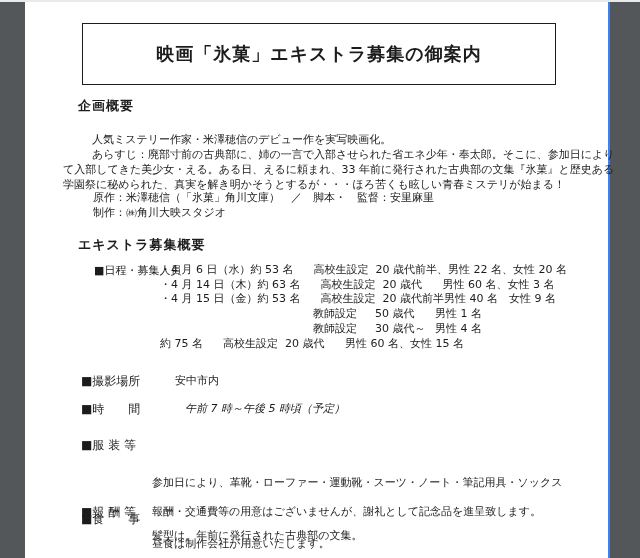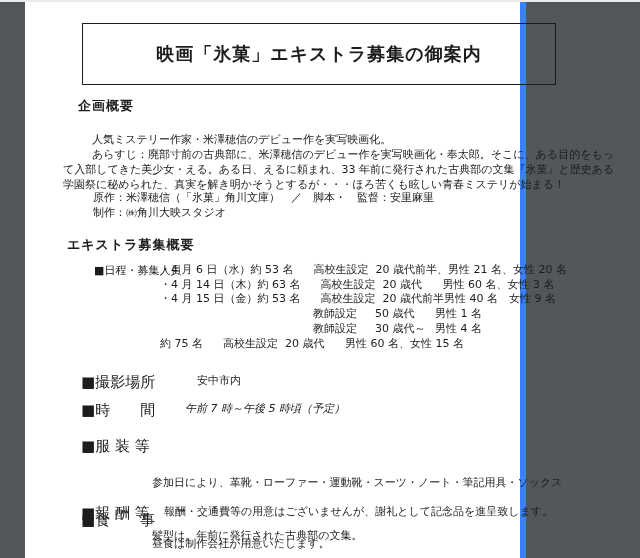--- a/index.html
+++ b/index.html
@@ -8,23 +8,23 @@
     background: #53575a;
     font-family: "DejaVu Sans", sans-serif;
     color: #1c1c1c;
     position: relative;
   }
   .top-strip {
     position: absolute; left: 0; top: 0; width: 640px; height: 2px;
     background: #eaeaeb; z-index: 5;
   }
   .page {
-    position: absolute; left: 25px; top: 2px; width: 501px; height: 556px;
+    position: absolute; left: 25px; top: 2px; width: 585px; height: 556px;
     background: #ffffff;
-    border-right: 6px solid #3b82f6;
+    border-right: 2px solid #3b82f6;
   }
   .abs { position: absolute; white-space: pre; }
   .title-box {
     position: absolute; left: 57px; top: 21px; width: 474px; height: 62px;
     border: 1px solid #1c1c1c;
     display: flex; align-items: center; justify-content: center;
   }
   .title-text { font-size: 18px; font-weight: bold; letter-spacing: 1px; white-space: pre; }
   .h-section { font-size: 13px; font-weight: bold; letter-spacing: 1px; font-family: Liberation Serif, serif; }
   .body-text { font-size: 11px; line-height: 15px; }
@@ -34,60 +34,60 @@
   .credits { position: absolute; left: 68px; top: 188px; }
   .credits .line { white-space: pre; line-height: 15px; }
   .sched-label { position: absolute; left: 69px; top: 261px; font-size: 11px; white-space: pre; }
   .sched-rows { position: absolute; left: 135px; top: 261px; font-size: 11px; }
   .sched-row { display: flex; flex-wrap: nowrap; line-height: 14.7px; white-space: pre; align-items: center; }
   .sched-row span { flex: none; display: block; white-space: pre; }
   .c1 { min-width: 90px; }
   .c2 { min-width: 63px; }
   .c3 { min-width: 62px; }
   .c4 { min-width: 60px; }
-  .field-label { font-size: 15px; white-space: pre; }
+  .field-label { font-size: 12px; white-space: pre; }
   .field-value { font-size: 11px; white-space: pre; }
   .clothing-lines .line { white-space: pre; font-size: 11px; line-height: 15.3px; }
 </style>
 </head>
 <body>
 
 <div class="top-strip"></div>
 
 <div class="page">
 
   <div class="title-box">
     <div class="title-text">映画「氷菓」エキストラ募集の御案内</div>
   </div>
 
   <div class="abs h-section" style="left:53px; top:95px;">企画概要</div>
 
   <div class="para body-text">
     <div class="line indent">人気ミステリー作家・米澤穂信のデビュー作を実写映画化。</div>
-    <div class="line indent">あらすじ：廃部寸前の古典部に、米澤穂信のデビュー作を実写映画化・奉太郎。そこに、ある目的をもっ</div>
+    <div class="line indent">あらすじ：廃部寸前の古典部に、姉の一言で入部させられた省エネ少年・奉太郎。そこに、参加日により</div>
     <div class="line">て入部してきた美少女・える。ある日、えるに頼まれ、33 年前に発行された古典部の文集『氷菓』と歴史ある</div>
     <div class="line">学園祭に秘められた、真実を解き明かそうとするが・・・ほろ苦くも眩しい青春ミステリが始まる！</div>
   </div>
 
   <div class="credits body-text">
     <div class="line">原作：米澤穂信（「氷菓」角川文庫）　／　脚本・　監督：安里麻里</div>
     <div class="line">制作：㈱角川大映スタジオ</div>
   </div>
 
-  <div class="abs h-section" style="left:42px; top:234px;text-align:right;">エキストラ募集概要</div>
+  <div class="abs h-section" style="left:53px; top:234px;text-align:right;">エキストラ募集概要</div>
 
   <div class="sched-label">■日程・募集人員</div>
 
   <div class="sched-rows">
     <div class="sched-row">
       <span class="c1">・4 月 6 日（水）</span>
       <span class="c2">約 53 名</span>
       <span class="c3">高校生設定</span>
       <span class="c4">20 歳代前半、</span>
-      <span class="c5">男性 21 名、女性 20 名</span>
+      <span class="c5">男性 22 名、女性 20 名</span>
     </div>
     <div class="sched-row">
       <span class="c1">・4 月 14 日（木）</span>
       <span class="c2">約 63 名</span>
       <span class="c3">高校生設定</span>
       <span class="c4">20 歳代</span>
       <span class="c5">男性 60 名、女性 3 名</span>
     </div>
     <div class="sched-row">
       <span class="c1">・4 月 15 日（金）</span>
@@ -112,32 +112,32 @@
     </div>
     <div class="sched-row">
       <span class="c2">約 75 名</span>
       <span class="c3">高校生設定</span>
       <span class="c4">20 歳代</span>
       <span class="c5">男性 60 名、女性 15 名</span>
     </div>
   </div>
 
   <div class="abs field-label" style="left:56px; top:371px;">■撮影場所</div>
-  <div class="abs field-value" style="left:172px; top:371px;">安中市内</div>
+  <div class="abs field-value" style="left:150px; top:371px;">安中市内</div>
 
   <div class="abs field-label" style="left:56px; top:399px;">■時　　間</div>
   <div class="abs field-value" style="left:160px; top:399px;font-style:italic;">午前 7 時～午後 5 時頃（予定）</div>
 
   <div class="abs field-label" style="left:56px; top:435px;">■服 装 等</div>
   <div class="abs clothing-lines" style="left:127px; top:435px;">
     <div class="line">参加日により、革靴・ローファー・運動靴・スーツ・ノート・筆記用具・ソックス</div>
     <div class="line">髪型は、年前に発行された古典部の文集。</div>
     
     
   </div>
 
   <div class="abs field-label" style="left:56px; top:502px;">■報 酬 等</div>
-  <div class="abs field-value" style="left:127px; top:502px;margin-left:12px;">報酬・交通費等の用意はございませんが、謝礼として記念品を進呈致します。</div>
+  <div class="abs field-value" style="left:127px; top:502px;">報酬・交通費等の用意はございませんが、謝礼として記念品を進呈致します。</div>
 
   <div class="abs field-label" style="left:56px; top:509px;">■食　　事</div>
   <div class="abs field-value" style="left:127px; top:534px;">昼食は制作会社が用意いたします。</div>
 
 </div>
 
 </body></html>

